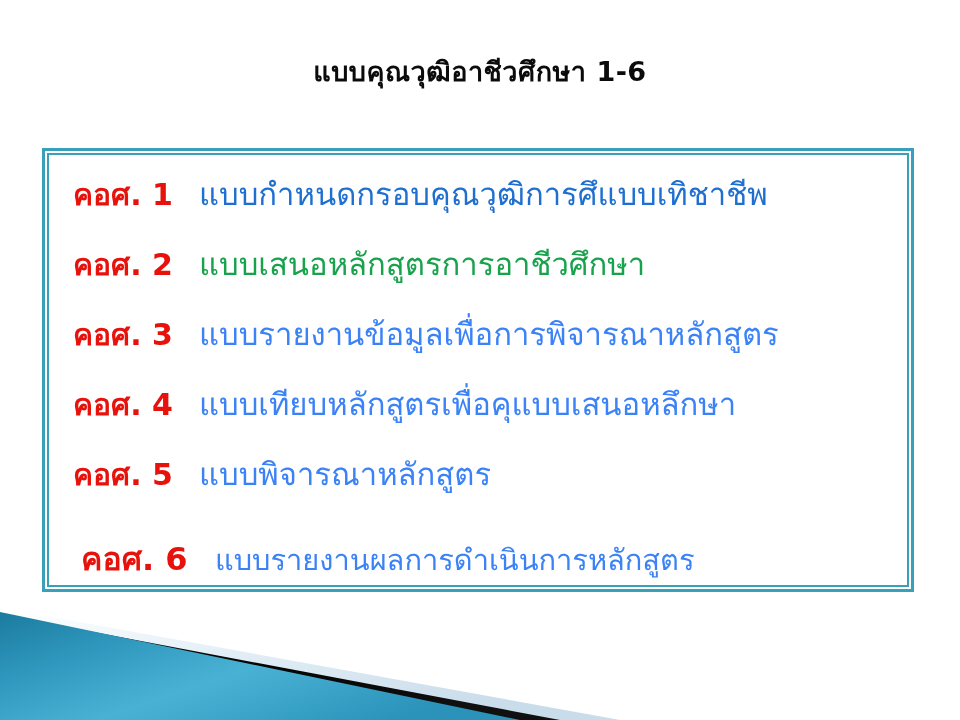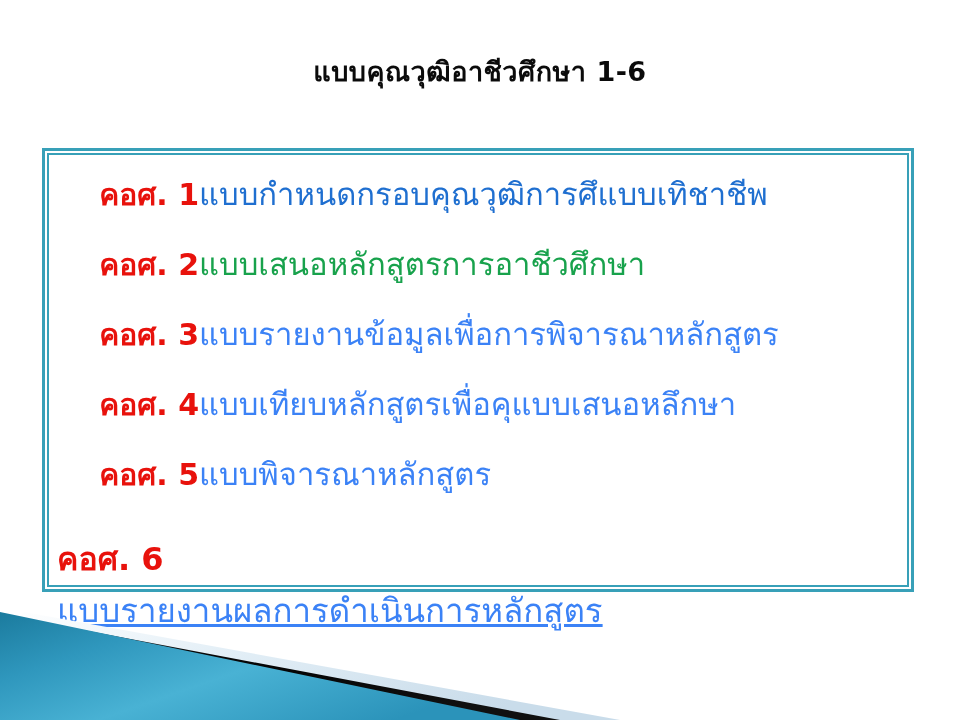--- a/index.html
+++ b/index.html
@@ -74,48 +74,45 @@
     flex: none;
   }
   .row-desc {
     flex: none;
   }
 
   
   .row-1, .row-2, .row-3, .row-4, .row-5 {
     height: 70px;
     padding-left: 24px;
-    text-align: right;
   }
   .row-1 .row-label, .row-2 .row-label,
   .row-3 .row-label, .row-4 .row-label,
   .row-5 .row-label {
     font-size: 30px;
     width: 126px;
   }
   .row-1 .row-desc, .row-2 .row-desc,
   .row-3 .row-desc, .row-4 .row-desc,
   .row-5 .row-desc {
     font-size: 31px;
   }
 
   
   .row-6 {
     height: 70px;
-    padding-left: 8px;
+    padding-left: 32px;
     padding-top: 14px;
-    flex-direction: column;
   }
   .row-6 .row-label {
     font-size: 32px;
     width: 134px;
   }
   .row-6 .row-desc {
-    font-size: 33px;
-    text-decoration: underline;
+    font-size: 29px;
   }
 
   .c-blue  { color: #1f6fd0; }
   .c-green { color: #18a24c; }
   .c-black { color: #3b82f6; }
 
   
   .corner-deco {
     position: absolute;
     left: 0;

